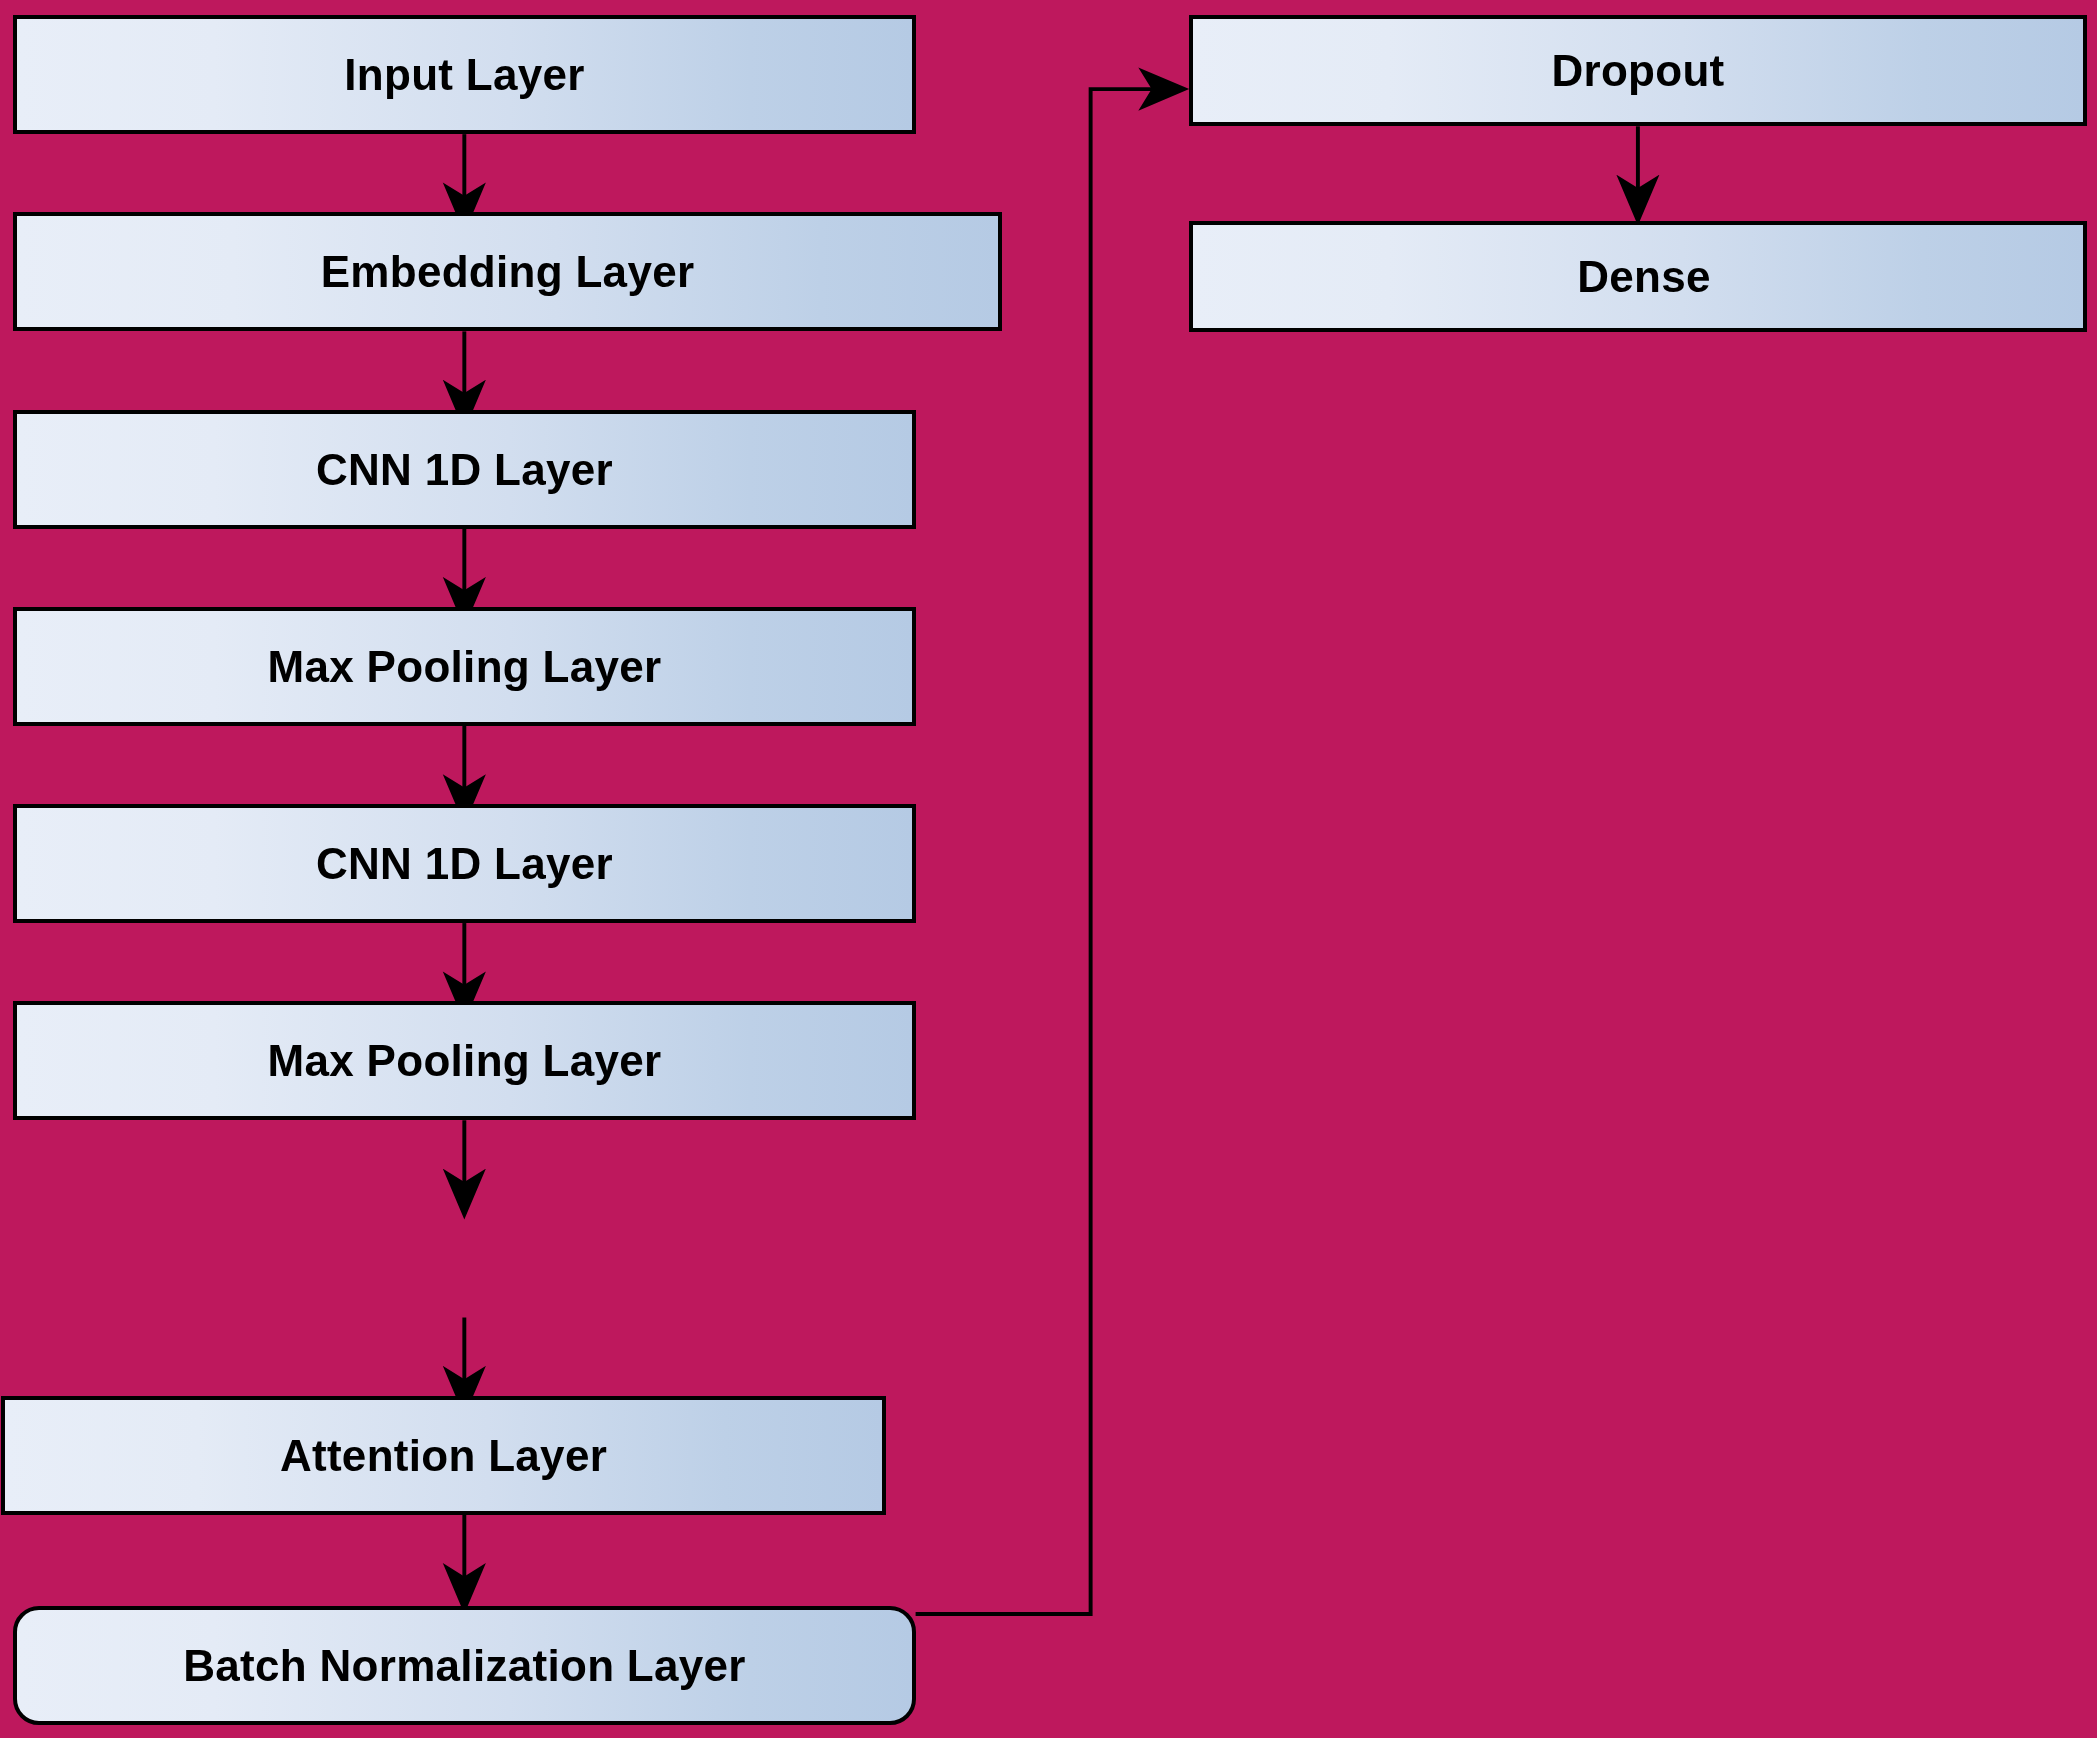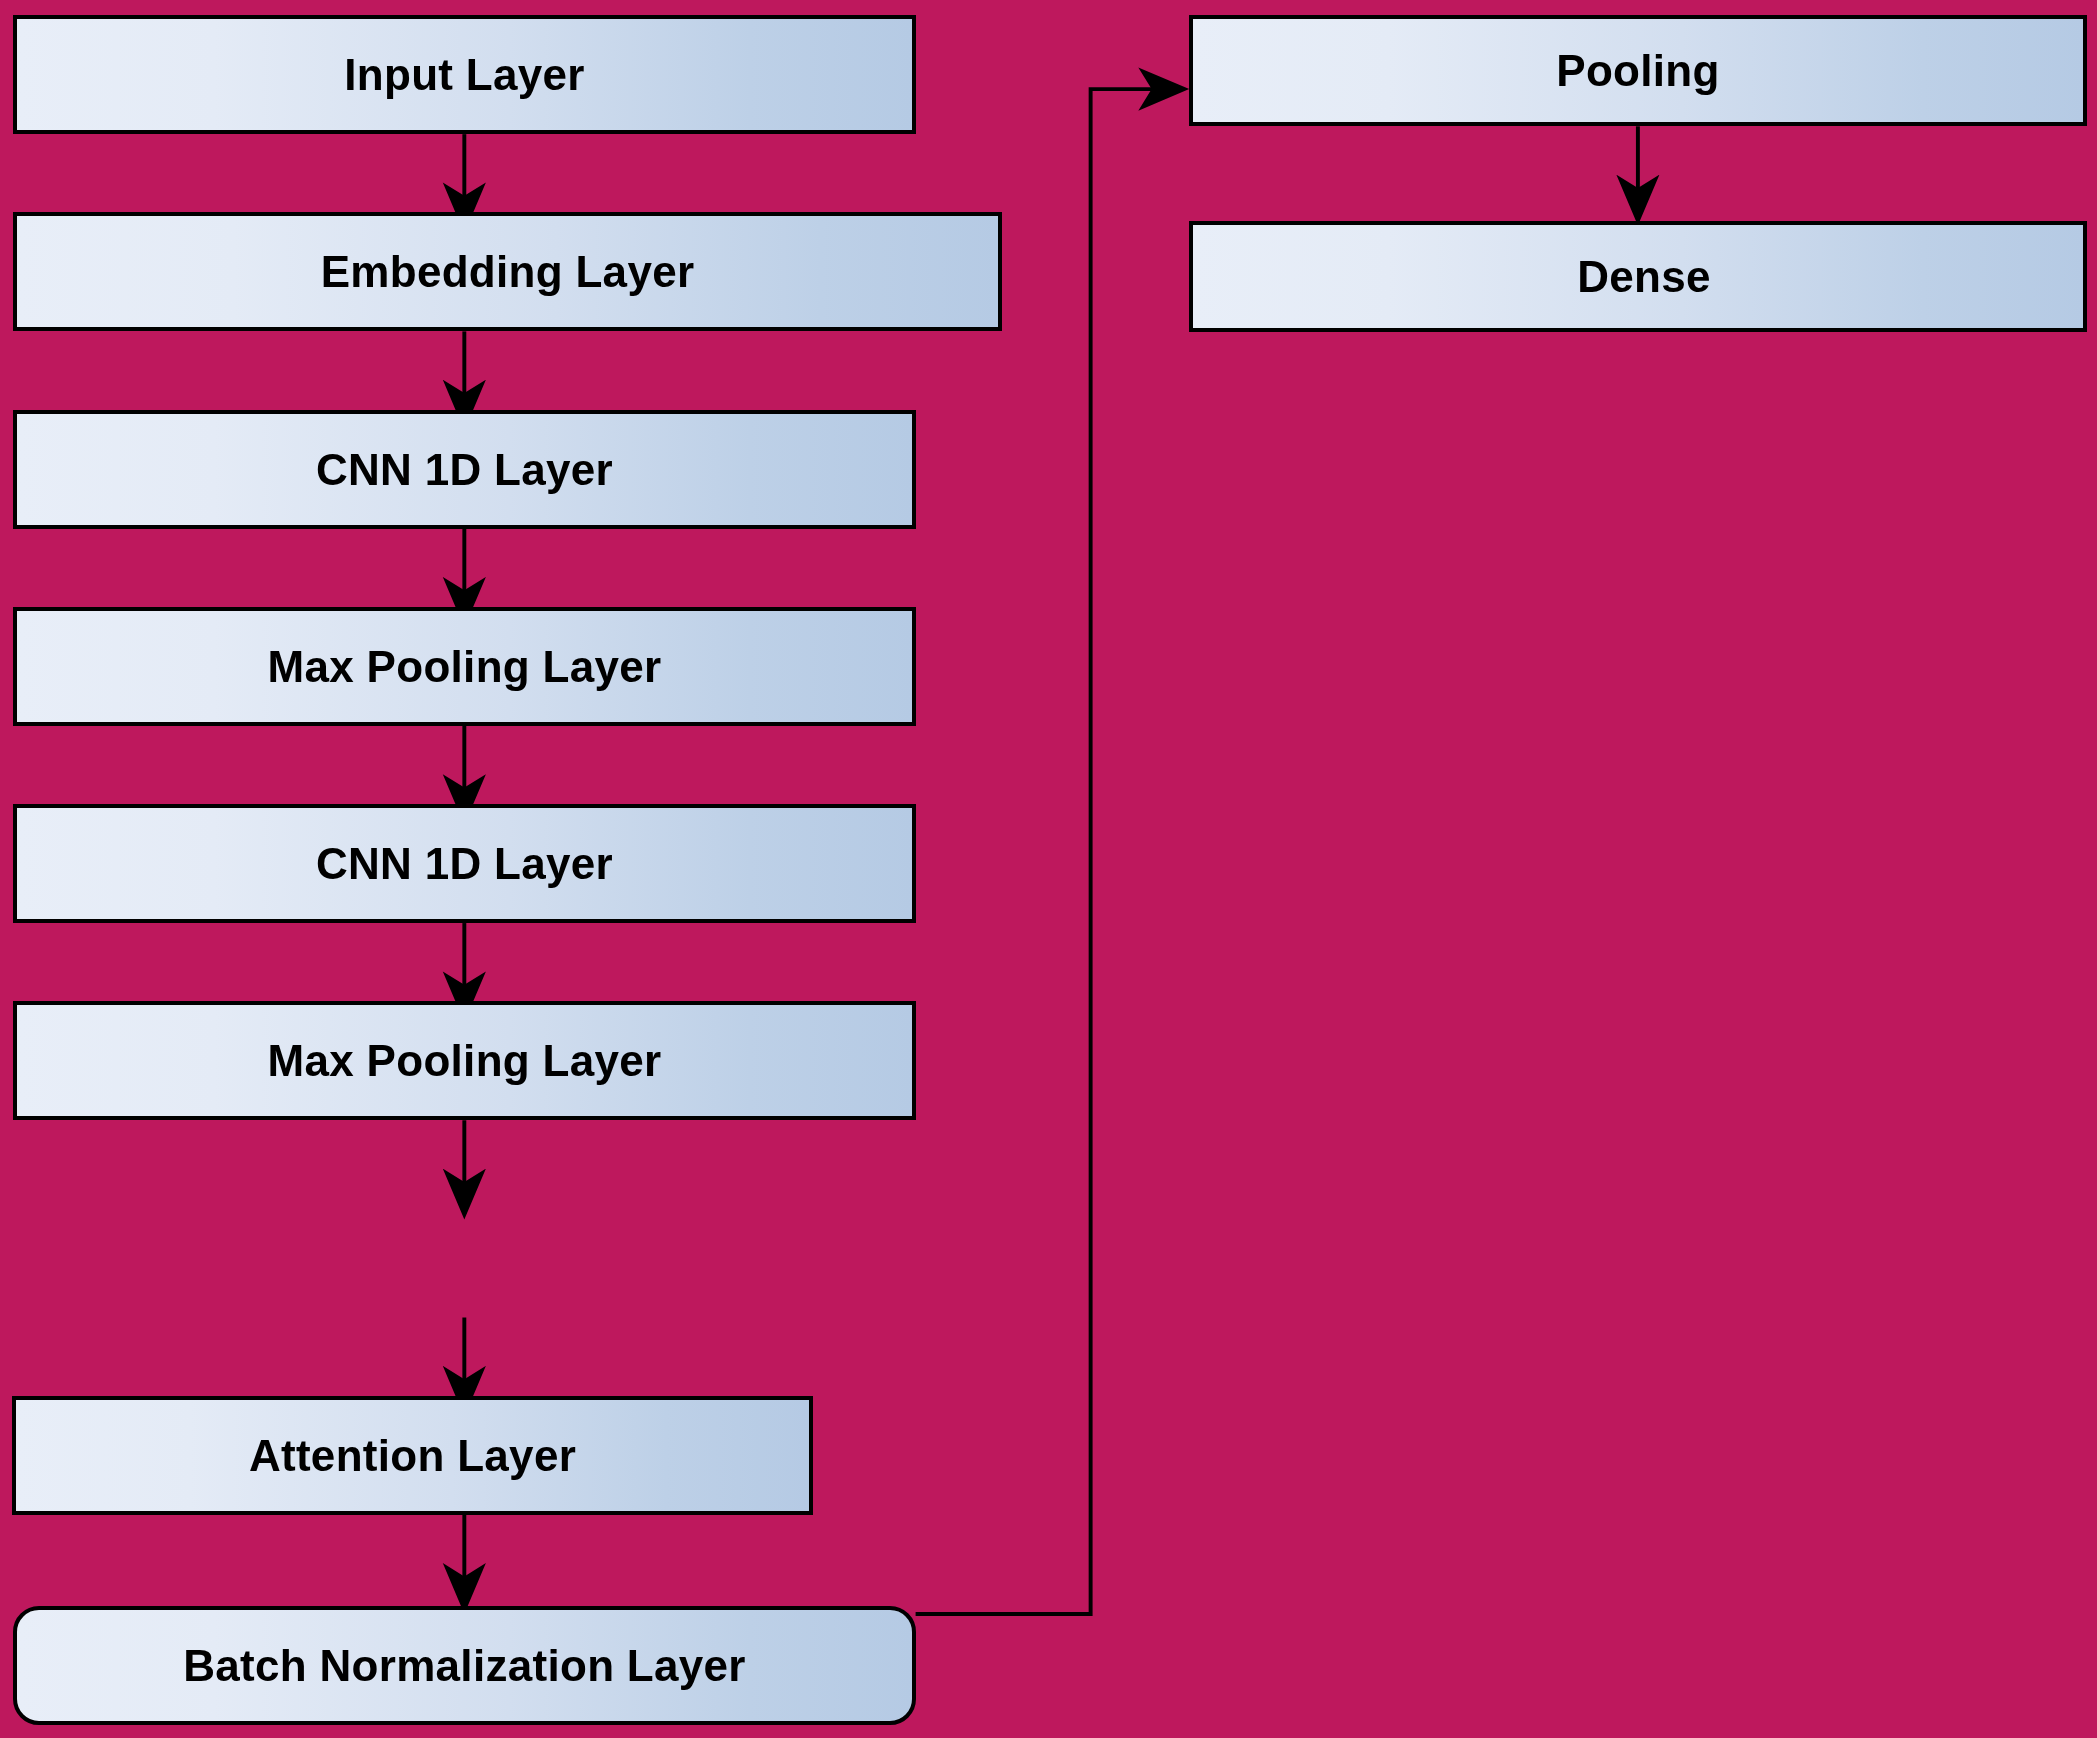--- a/index.html
+++ b/index.html
@@ -95,30 +95,30 @@
 
   <div class="node" style="left:13px; top:804px; width:903px; height:119px;">
     <span class="label">CNN 1D Layer</span>
   </div>
 
   <div class="node" style="left:13px; top:1001px; width:903px; height:119px;">
     <span class="label">Max Pooling Layer</span>
   </div>
 
 
-  <div class="node" style="left:12px; top:1396px; width:801px; height:119px;">
+  <div class="node" style="left:1px; top:1396px; width:885px; height:119px;">
     <span class="label">Attention Layer</span>
   </div>
 
   <div class="node" style="left:13px; top:1606px; width:903px; height:119px;border-radius:26px;">
     <span class="label">Batch Normalization Layer</span>
   </div>
 
   <div class="node" style="left:1189px; top:15px; width:898px; height:111px;">
-    <span class="label">Pooling</span>
+    <span class="label">Dropout</span>
   </div>
 
   <div class="node" style="left:1189px; top:221px; width:898px; height:111px;padding-left:12px;">
     <span class="label">Dense</span>
   </div>
 
 </div>
 
 
 </body></html>

